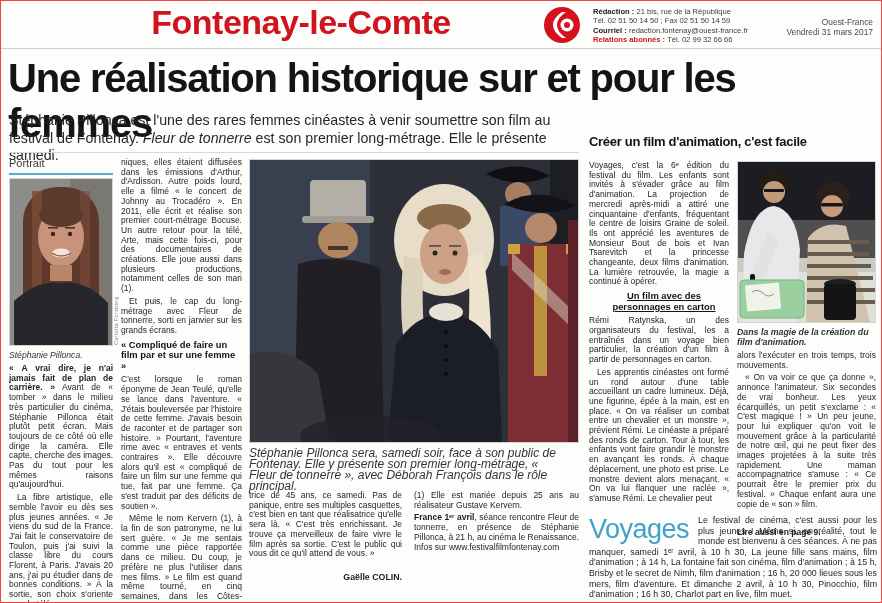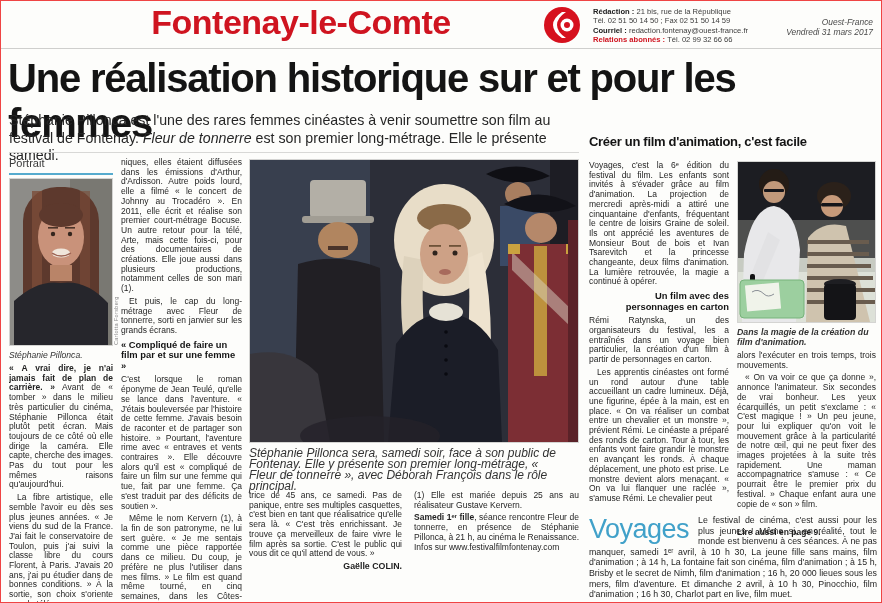--- a/index.html
+++ b/index.html
@@ -4,36 +4,36 @@
 <style>
   html,body{margin:0;padding:0;background:#e9e9e7;}
   .page{position:relative;width:882px;height:603px;background:#fdfdfb;border:1px solid #ef4444;box-sizing:border-box;overflow:hidden;font-family:"Liberation Sans",sans-serif;color:#1f1f1f;}
   .abs{position:absolute;}
   
   .masthead-title{left:128px;top:2px;width:344px;text-align:center;font-size:34px;font-weight:bold;color:#cf1420;letter-spacing:-0.5px;}
   .hdr-rule{left:0;top:47px;width:880px;height:1px;background:#cfcfcd;}
   .contact{left:592px;top:6px;width:228px;font-size:7.6px;line-height:9.3px;color:#3c3c3c;}
   .contact b{color:#222;}
   .contact .red{color:#cf1420;font-weight:bold;}
-  .edition{right:8px;top:16px;text-align:right;font-size:8.4px;line-height:10px;color:#4a4a4a;font-style:italic;}
+  .edition{right:8px;top:16px;text-align:right;font-size:8.4px;line-height:10px;color:#4a4a4a;}
   
   .headline{left:7px;top:55px;width:870px;font-size:40px;font-weight:bold;letter-spacing:-1.2px;color:#141414;}
   .standfirst{left:8px;top:111px;width:566px;font-size:14.2px;line-height:17.6px;color:#262626;}
   .standfirst i{font-style:italic;}
   .left-hairline{left:8px;top:151px;width:570px;height:1px;background:#d8d8d6;}
   
   .kicker{left:8px;top:156px;width:104px;font-size:11px;color:#3a3a3a;}
   .kicker-rule{left:8px;top:172px;width:104px;height:2px;background:#56abce;}
   
   .coltext{font-size:8.5px;line-height:9.7px;text-align:justify;color:#1f1f1f;}
   .coltext p{margin:0 0 3px 0;}
   .coltext p.ind{text-indent:8px;}
   .colsub{font-weight:bold;font-size:9.4px;line-height:10.6px;text-align:left;margin:4px 0 4px 0;color:#141414;}
   .caption{font-style:italic;color:#333;}
-  .byline{text-align:right;font-weight:bold;font-size:8.8px;margin-top:3px;}
+  .byline{text-align:right;font-weight:bold;font-size:8.8px;margin-top:14px;}
   .footnote{margin-bottom:6px;}
   .photo-frame{border:1px solid #d4d4d2;box-sizing:border-box;overflow:hidden;background:#888;}
   .vcredit{writing-mode:vertical-rl;transform:rotate(180deg);font-size:5.6px;color:#8a8a8a;letter-spacing:.3px;}
   
   .anim-title{left:588px;top:133px;width:292px;font-size:13px;font-weight:bold;letter-spacing:-0.3px;color:#141414;}
   .readmore{font-weight:bold;margin-top:19px;}
   
   .jeunes{left:588px;top:514px;width:288px;font-size:8.8px;line-height:10.6px;text-align:justify;}
   .jeunes-label{float:left;font-size:27px;line-height:28px;color:#41a1c9;margin:0 9px 1px 0;letter-spacing:-0.5px;}
 </style>
@@ -168,28 +168,28 @@
 
   <div class="abs caption" style="left:248px;top:447px;width:318px;font-size:12px;line-height:11px;">Stéphanie Pillonca sera, samedi soir, face à son public de Fontenay. Elle y présente son premier long-métrage, « Fleur de tonnerre », avec Déborah François dans le rôle principal.</div>
 
   <div class="abs coltext" style="left:248px;top:490px;width:153px;">
     <p>trice de 45 ans, ce samedi. Pas de panique, entre ses multiples casquettes, c'est bien en tant que réalisatrice qu'elle sera là. « C'est très enrichissant. Je trouve ça merveilleux de faire vivre le film après sa sortie. C'est le public qui vous dit ce qu'il attend de vous. »</p>
     <div class="byline">Gaëlle COLIN.</div>
   </div>
 
   <div class="abs coltext" style="left:413px;top:490px;width:165px;">
     <p class="footnote">(1) Elle est mariée depuis 25 ans au réalisateur Gustave Kervern.</p>
-    <p><b>Samedi 1ᵉʳ fille</b><span>, séance rencontre Fleur de tonnerre, en présence de Stéphanie Pillonca, à 21 h, au cinéma le Renaissance. Infos sur www.festivalfilmfontenay.com</span></p>
+    <p><b>France 1ᵉʳ avril</b><span>, séance rencontre Fleur de tonnerre, en présence de Stéphanie Pillonca, à 21 h, au cinéma le Renaissance. Infos sur www.festivalfilmfontenay.com</span></p>
   </div>
 
   <div class="abs anim-title">Créer un film d'animation, c'est facile</div>
 
   <div class="abs coltext" style="left:588px;top:160px;width:140px;height:352px;overflow:hidden;">
     <p>Voyages, c'est la 6ᵉ édition du festival du film. Les enfants sont invités à s'évader grâce au film d'animation. La projection de mercredi après-midi a attiré une cinquantaine d'enfants, fréquentant le centre de loisirs Graine de soleil. Ils ont apprécié les aventures de Monsieur Bout de bois et Ivan Tsarevitch et la princesse changeante, deux films d'animation. La lumière retrouvée, la magie a continué à opérer.</p>
-    <div class="colsub" style="text-align:right;padding-left:10px;">Un film avec des personnages en carton</div>
+    <div class="colsub" style="text-align:center;padding-left:10px;text-decoration:underline;">Un film avec des personnages en carton</div>
     <p>Rémi Ratynska, un des organisateurs du festival, les a entraînés dans un voyage bien particulier, la création d'un film à partir de personnages en carton.</p>
     <p class="ind">Les apprentis cinéastes ont formé un rond autour d'une table accueillant un cadre lumineux. Déjà, une figurine, épée à la main, est en place. « On va réaliser un combat entre un chevalier et un monstre », prévient Rémi. Le cinéaste a préparé des ronds de carton. Tour à tour, les enfants vont faire grandir le monstre en avançant les ronds. À chaque déplacement, une photo est prise. Le monstre devient alors menaçant. « On va lui flanquer une raclée », s'amuse Rémi. Le chevalier peut</p>
   </div>
 
   <div class="abs photo-frame" style="left:736px;top:160px;width:139px;height:162px;">
     <svg width="137" height="160" viewBox="0 0 137 160">
       <rect width="137" height="160" fill="#1c1d22"></rect>
       <rect x="0" y="58" width="137" height="50" fill="#4e4f4e"></rect>
       <rect x="0" y="96" width="137" height="64" fill="#c7cbc2"></rect>
       <rect x="0" y="110" width="137" height="50" fill="#dde1d8"></rect>

